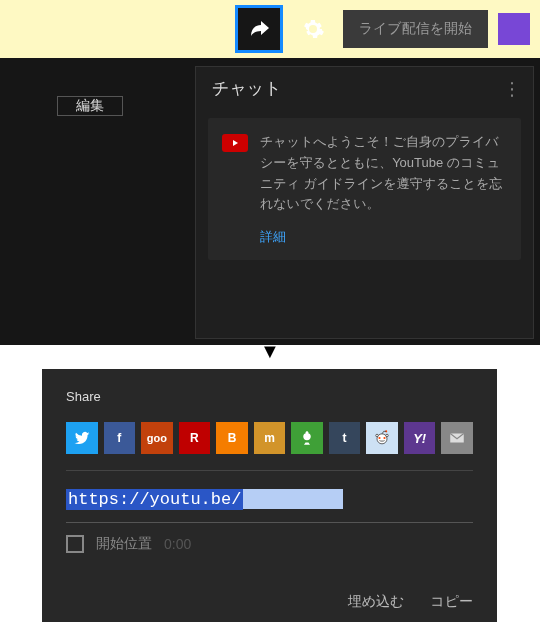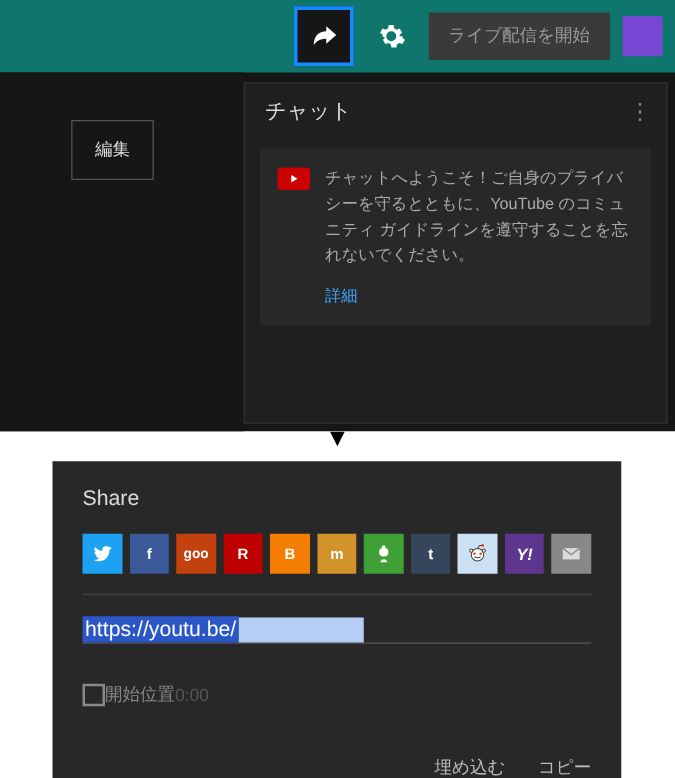--- a/index.html
+++ b/index.html
@@ -1,50 +1,50 @@
 <!DOCTYPE html>
 <html><head>
 <meta charset="utf-8">
 <style>
   * { box-sizing: border-box; margin: 0; padding: 0; }
   body { background: #fff; font-family: Arial, sans-serif; width: 540px; }
 
   
   .top-window { background: #161616; width: 540px; height: 345px; position: relative; }
-  .top-header { height: 58px; display: flex; align-items: center; justify-content: flex-end; gap: 10px; padding-right: 10px; background: #0f766e; }
+  .top-header { height: 58px; display: flex; align-items: center; justify-content: flex-end; gap: 10px; padding-right: 10px; background: #fef9c3; }
   .icon-btn { width: 40px; height: 40px; display: flex; align-items: center; justify-content: center; cursor: pointer; }
   .share-btn { border: 3px solid #148aff; background: #161616; width: 48px; height: 48px; }
   .start-live { background: #3a3a3a; color: #9a9a9a; font-size: 14px; padding: 10px 16px; cursor: pointer; }
   .avatar { width: 32px; height: 32px; background: #7847d6; }
 
   .lower { display: flex; height: 287px; }
   .sidebar { width: 195px; padding: 38px 0 0 57px; background: #161616; }
-  .edit-btn { border: 1px solid #555; color: #ddd; font-size: 14px; background: transparent; padding: 14px 18px; cursor: pointer; }
+  .edit-btn { border: 1px solid #555; color: #ddd; font-size: 14px; background: transparent; padding: 0 18px; cursor: pointer; }
 
   .chat-panel { flex: 1; margin: 8px 6px 6px 0; background: #1f1f1f; border: 1px solid #333; position: relative; }
   .chat-head { display: flex; align-items: center; justify-content: space-between; padding: 10px 12px 10px 16px; color: #ddd; font-size: 17px; gap: 16px; }
   .more-dots { color: #888; font-size: 18px; cursor: pointer; }
   .chat-msg { margin: 8px 12px; background: #282828; padding: 14px 14px 14px 14px; border-radius: 2px; display: flex; gap: 12px; justify-content: flex-end; }
   .yt-badge { flex-shrink: 0; width: 26px; height: 18px; background: #cc0000; border-radius: 3px; display: flex; align-items: center; justify-content: center; margin-top: 2px; }
   .chat-text { color: #aaa; font-size: 13px; line-height: 1.6; }
   .chat-link { color: #3ea6ff; font-size: 13px; margin-top: 13px; display: block; cursor: pointer; }
 
   
   .arrow-down { width: 540px; text-align: center; color: #000; font-size: 20px; line-height: 20px; margin-top: -4px; }
 
   
   .share-dialog { width: 455px; margin: 8px 0 0 42px; background: #282828; padding: 20px 24px 18px 24px; }
-  .share-title { color: #ddd; font-size: 17px; margin-bottom: 18px; }
+  .share-title { color: #ddd; font-size: 13px; margin-bottom: 18px; }
   .share-row { display: flex; gap: 6px; margin-bottom: 16px; }
   .share-ic { width: 32px; height: 32px; display: flex; align-items: center; justify-content: center; font-size: 12px; font-weight: bold; color: #fff; cursor: pointer; }
   .share-divider { border-top: 1px solid #444; margin-bottom: 18px; }
-  .url-row { border-bottom: 1px solid #555; padding-bottom: 0; }
+  .url-row { border-bottom: 1px solid #555; padding-bottom: 13px; font-family: Liberation Mono, monospace; }
   .url-sel { background: #2a56c6; color: #fff; font-size: 17px; padding: 1px 2px; }
   .url-hidden { background: #b6cef5; display: inline-block; width: 100px; height: 20px; vertical-align: bottom; }
-  .starttime { display: flex; align-items: center; margin-top: 32px; }
+  .starttime { display: flex; align-items: center; gap: 12px; margin-top: 12px; }
   .checkbox { width: 18px; height: 18px; border: 2px solid #888; cursor: pointer; }
   .start-label { color: #888; font-size: 14px; }
   .start-time { color: #555; font-size: 14px; }
   .dialog-actions { display: flex; justify-content: flex-end; gap: 26px; margin-top: 40px; color: #bbb; font-size: 14px; text-align: center; }
   .action-btn { cursor: pointer; }
 </style>
 </head>
 <body>
 
 <div class="top-window">

